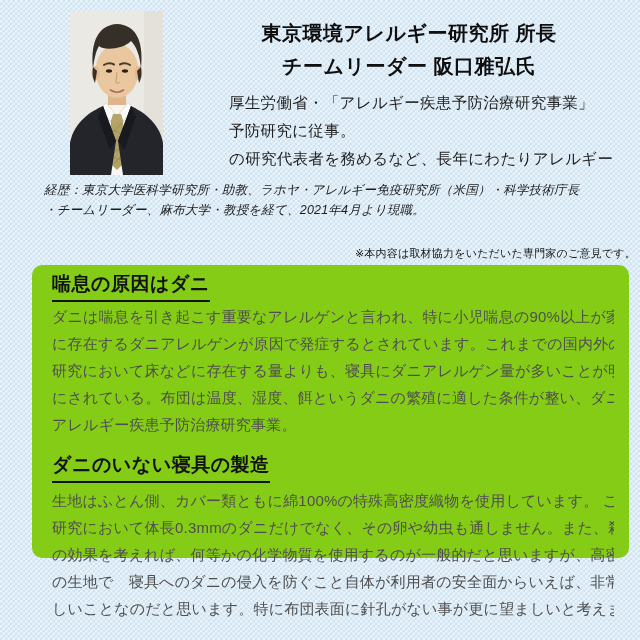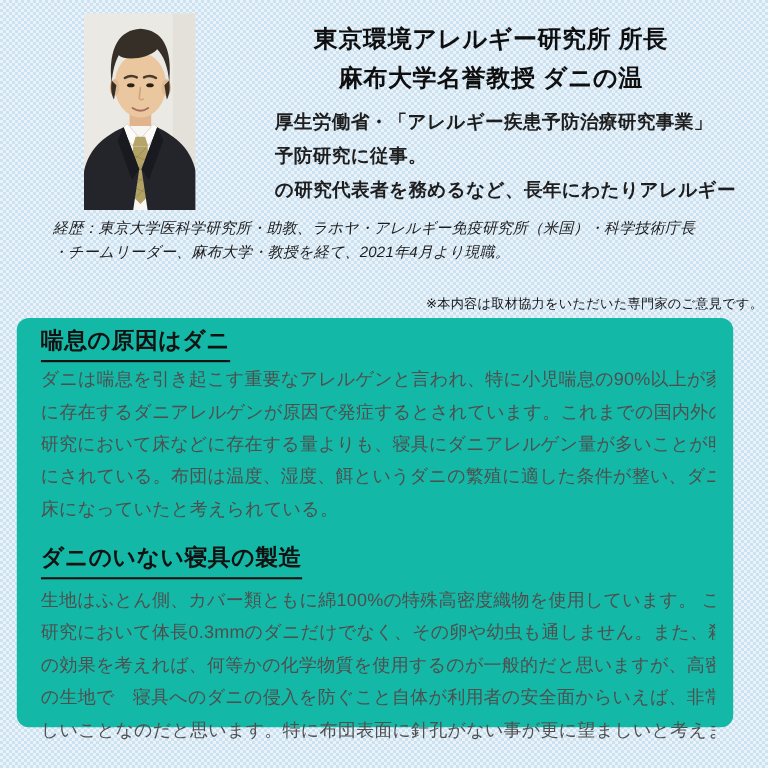--- a/index.html
+++ b/index.html
@@ -28,21 +28,21 @@
     text-align: center;
     color: #0f0f0f;
     font-size: 20px; font-weight: bold;
     line-height: 33px;
     letter-spacing: 0.5px;
   }
 
   .intro {
     left: 229px; top: 89px; width: 392px;
     color: #1e1e1e;
-    font-size: 15.5px; font-weight: 700;
+    font-size: 15.5px; font-weight: 400;
     line-height: 28px;
     letter-spacing: 0.3px;
   }
 
   .career {
     left: 44px; top: 181px; width: 572px;
     color: #1c1c1c;
     font-size: 12.5px; font-weight: 500;
     line-height: 19.7px;
     letter-spacing: 0.2px;
@@ -51,22 +51,22 @@
 
   .disclaimer {
     right: 4px; top: 246px; width: 500px;
     text-align: right;
     color: #141414;
     font-size: 11px; font-weight: normal;
     letter-spacing: 0.2px;
   }
 
   .article-box {
-    left: 14px; top: 265px; width: 597px; height: 341px;
-    background: #14b8a6;
+    left: 32px; top: 265px; width: 597px; height: 293px;
+    background: #84cc16;
     border-radius: 10px;
   }
   .section-heading {
     position: absolute; left: 20px;
     color: #121212;
     font-size: 19px; font-weight: bold;
     letter-spacing: 0.5px;
   }
   .section-heading span {
     display: inline-block;
@@ -133,21 +133,21 @@
     </g>
 
     <path d="M0,164 L0,132 C4,110 22,100 33,95 L46,130 L41,164 Z" fill="#23252b"></path>
     <path d="M93,164 L93,132 C89,110 71,100 61,95 L48,130 L53,164 Z" fill="#23252b"></path>
     <path d="M33,95 L46,130 L40,139 L28,106 Z" fill="#181a1f"></path>
     <path d="M61,95 L48,130 L54,139 L66,106 Z" fill="#181a1f"></path>
   </svg>
 
   <div class="abs titles">
     <div class="nowrap">東京環境アレルギー研究所 所長</div>
-    <div class="nowrap">麻布大学名誉教授 ダニの温</div>
+    <div class="nowrap">チームリーダー 阪口雅弘氏</div>
   </div>
 
   <div class="abs intro">
     <div class="nowrap">厚生労働省・「アレルギー疾患予防治療研究事業」</div>
     <div class="nowrap">予防研究に従事。</div>
     <div class="nowrap">の研究代表者を務めるなど、長年にわたりアレルギー</div>
   </div>
 
   <div class="abs career">
     <div class="nowrap">経歴：東京大学医科学研究所・助教、ラホヤ・アレルギー免疫研究所（米国）・科学技術庁長</div>
@@ -160,21 +160,21 @@
 <div class="abs article-box">
 
   <div class="section-heading h-asthma nowrap">
     <span>喘息の原因はダニ</span>
   </div>
   <div class="section-body b-asthma">
     <div class="nowrap">ダニは喘息を引き起こす重要なアレルゲンと言われ、特に小児喘息の90%以上が家庭内</div>
     <div class="nowrap">に存在するダニアレルゲンが原因で発症するとされています。これまでの国内外の学術</div>
     <div class="nowrap">研究において床などに存在する量よりも、寝具にダニアレルゲン量が多いことが明らか</div>
     <div class="nowrap">にされている。布団は温度、湿度、餌というダニの繁殖に適した条件が整い、ダニの温</div>
-    <div class="nowrap">床になっていたと考えられている。</div>
+    <div class="nowrap">アレルギー疾患予防治療研究事業。</div>
   </div>
 
   <div class="section-heading h-bedding nowrap">
     <span>ダニのいない寝具の製造</span>
   </div>
   <div class="section-body b-bedding">
     <div class="nowrap">生地はふとん側、カバー類ともに綿100%の特殊高密度織物を使用しています。 これまでの</div>
     <div class="nowrap">研究において体長0.3mmのダニだけでなく、その卵や幼虫も通しません。また、殺ダニへ</div>
     <div class="nowrap">の効果を考えれば、何等かの化学物質を使用するのが一般的だと思いますが、高密度織物</div>
     <div class="nowrap">の生地で　寝具へのダニの侵入を防ぐこと自体が利用者の安全面からいえば、非常に素晴ら</div>

